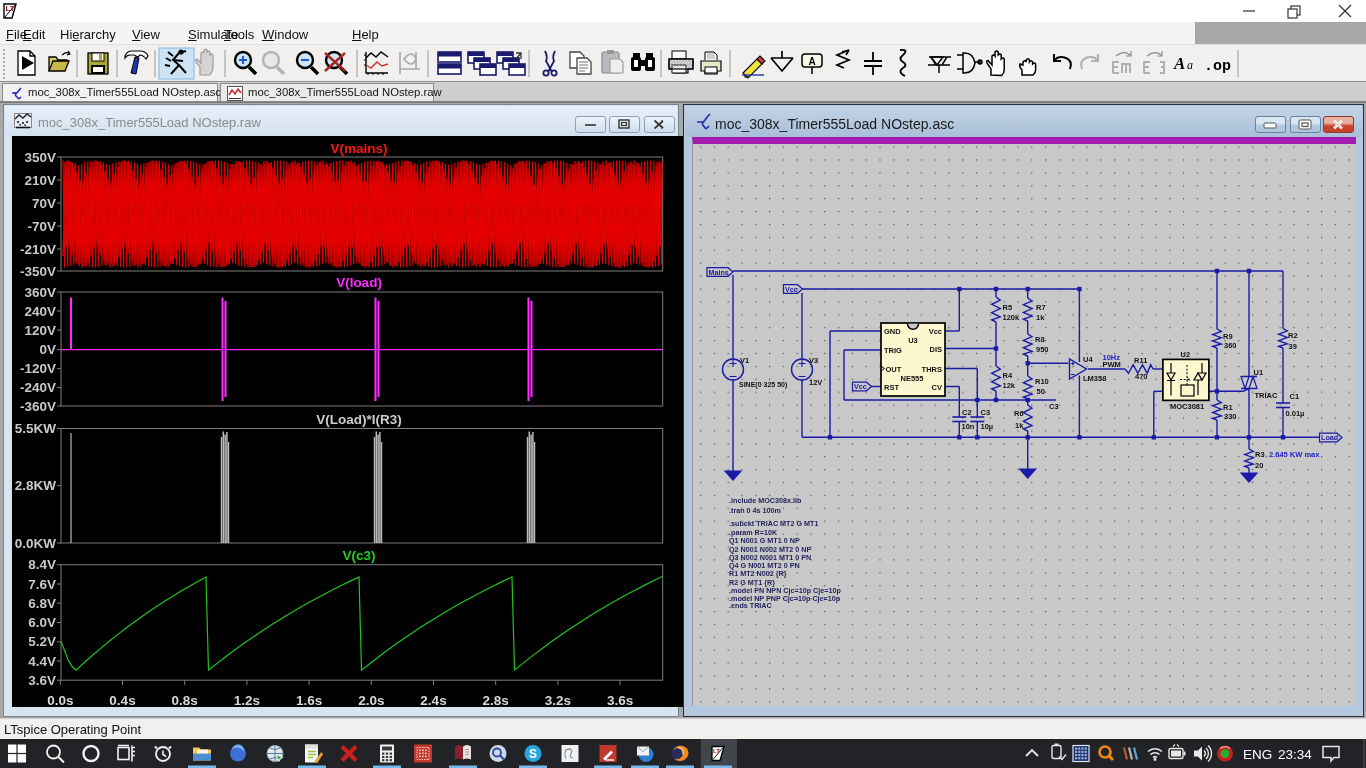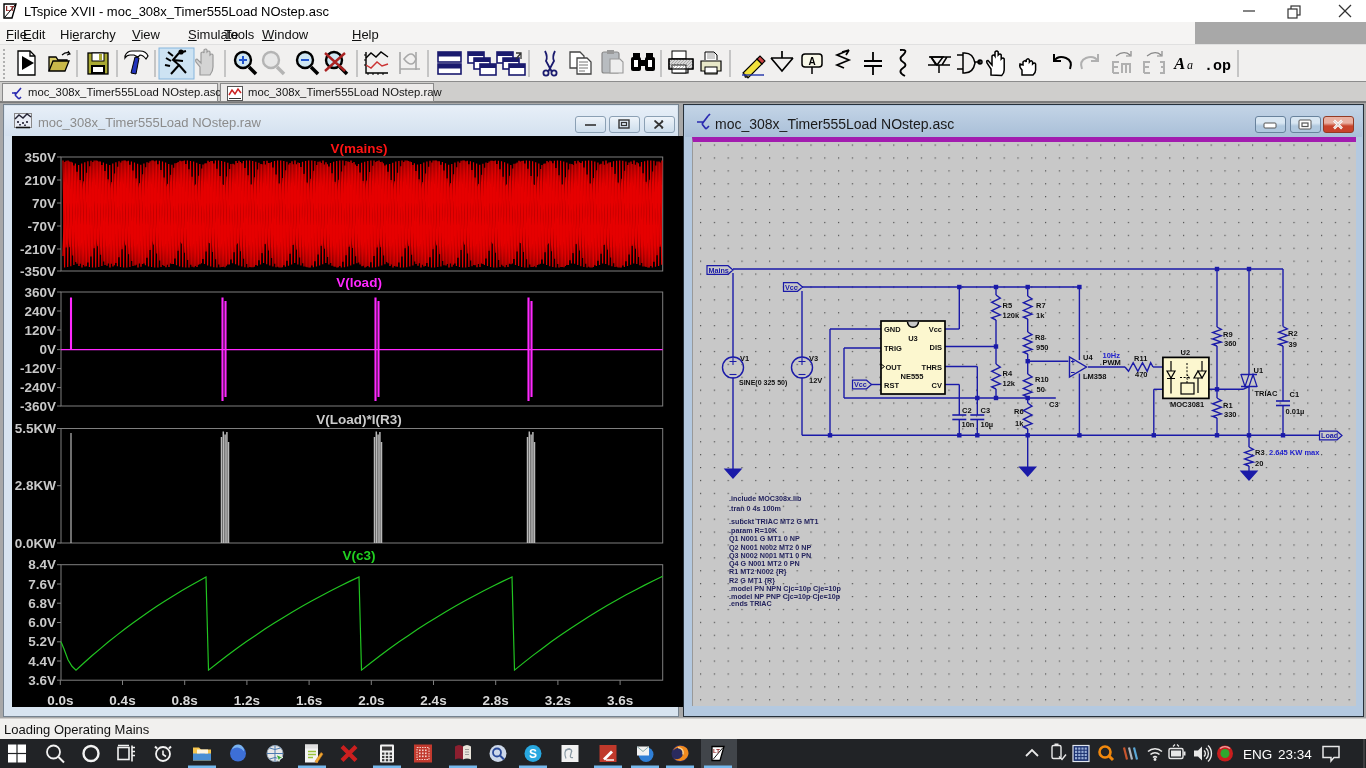--- a/index.html
+++ b/index.html
@@ -17,32 +17,31 @@
 #taskbar{position:absolute;left:0;top:739px;width:1366px;height:29px;background:#222426}
 
 #wwin{position:absolute;left:3px;top:104px;width:676px;height:613px;background:#d8e4f0;border:1px solid #75828f}
 #wtitle{position:absolute;left:1px;top:1px;width:672px;height:30px;background:linear-gradient(#e7eff8,#d4e1ef)}
 #wtitle .t{position:absolute;left:33px;top:9px;font-size:13px;color:#8b8b8b;white-space:nowrap}
 #wclient{position:absolute;left:8px;top:31px;width:778px;height:571px;background:#000}
 
 #swin{position:absolute;left:683px;top:104px;width:681px;height:613px;background:#b4c9e0;border:1px solid #26303a}
 #stitle{position:absolute;left:1px;top:1px;width:677px;height:31px;background:linear-gradient(#c3d4e6,#a9bfd8)}
 #stitle .t{position:absolute;left:30px;top:10px;font-size:14px;color:#1a1a1a;white-space:nowrap}
-#scanvas{position:absolute;left:8px;top:32px;width:664px;height:569px;background:#c8c8c8;border-top:5px solid #a21caf;border-left:1px solid #999}
+#scanvas{position:absolute;left:8px;top:32px;width:664px;height:569px;background:#c8c8c8;border-top:7px solid #a21caf;border-left:1px solid #999}
 .wbtn{position:absolute;top:10px;width:31px;height:17px;border:1px solid #8ba0b4;border-radius:3px;background:linear-gradient(#eef4fa,#cdddec)}
 .sbtn{position:absolute;top:10px;width:31px;height:17px;border:1px solid #68829c;border-radius:3px;background:linear-gradient(#d8e6f2 40%,#b0c8de 60%)}
 .closebtn{background:linear-gradient(#e9b0a2 40%,#c8432b 60%)!important;border:1px solid #933a24!important}
 </style></head><body>
 <div id="titlebar">
 <svg class="abs" style="left:3px;top:3px" width="17" height="16" viewBox="0 0 17 16">
 <polygon points="1,1 13,1 9,15 1,15" fill="#fff" stroke="#000" stroke-width="1.4"></polygon>
 <polyline points="2,14 12,2" stroke="#000" stroke-width="1" fill="none"></polyline>
 <text x="2.5" y="8" font-size="8" font-weight="bold" fill="#8b1a1a" font-family="Liberation Sans">LT</text>
 </svg>
-<div class="t">LTspice XVII - moc_308x_Timer555Load NOstep.asc</div>
 <svg class="abs" style="left:1235px;top:0px" width="131" height="22" viewBox="0 0 131 22">
 <line x1="8" y1="11" x2="20" y2="11" stroke="#333" stroke-width="1.2"></line>
 <rect x="56" y="6" width="9" height="9" fill="none" stroke="#333" stroke-width="1.2"></rect>
 <rect x="53" y="9" width="9" height="9" fill="#fff" stroke="#333" stroke-width="1.2"></rect>
 <line x1="104" y1="5" x2="116" y2="17" stroke="#333" stroke-width="1.3"></line>
 <line x1="116" y1="5" x2="104" y2="17" stroke="#333" stroke-width="1.3"></line>
 </svg>
 </div>
 <div id="menubar">
     <span style="left:6px"><u>F</u>ile</span>
@@ -645,21 +644,21 @@
         <text x="728" y="561" font-size="7.2" font-weight="bold" fill="#24245e" text-anchor="start">Q4 G N001 MT2 0 PN</text>
         <text x="728" y="569" font-size="7.2" font-weight="bold" fill="#24245e" text-anchor="start">R1 MT2 N002 {R}</text>
         <text x="728" y="577.5" font-size="7.2" font-weight="bold" fill="#24245e" text-anchor="start">R2 G MT1 {R}</text>
         <text x="728" y="585.5" font-size="7.2" font-weight="bold" fill="#24245e" text-anchor="start">.model PN NPN Cjc=10p Cje=10p</text>
         <text x="728" y="593.5" font-size="7.2" font-weight="bold" fill="#24245e" text-anchor="start">.model NP PNP Cjc=10p Cje=10p</text>
         <text x="728" y="601" font-size="7.2" font-weight="bold" fill="#24245e" text-anchor="start">.ends TRIAC</text>
       </svg>
     </div>
 </div>
 <div id="statusbar">
-    <div style="position:absolute;left:4px;top:3px">Loading Operating Mains</div>
+    <div style="position:absolute;left:4px;top:3px">LTspice Operating Point</div>
   </div>
 <div id="taskbar">
     <svg class="abs" style="left:0;top:0" width="1366" height="29" viewBox="0 0 1366 29" font-family="Liberation Sans">
       <rect x="0" y="0" width="1366" height="29" fill="#212326"></rect>
       <rect x="701" y="0" width="36" height="29" fill="#41454a"></rect>
       <rect x="188" y="26.5" width="28" height="2.5" fill="#76b9ed"></rect>
       <rect x="298" y="26.5" width="28" height="2.5" fill="#76b9ed"></rect>
       <rect x="373" y="26.5" width="28" height="2.5" fill="#76b9ed"></rect>
       <rect x="449" y="26.5" width="28" height="2.5" fill="#76b9ed"></rect>
       <rect x="519" y="26.5" width="28" height="2.5" fill="#76b9ed"></rect>

